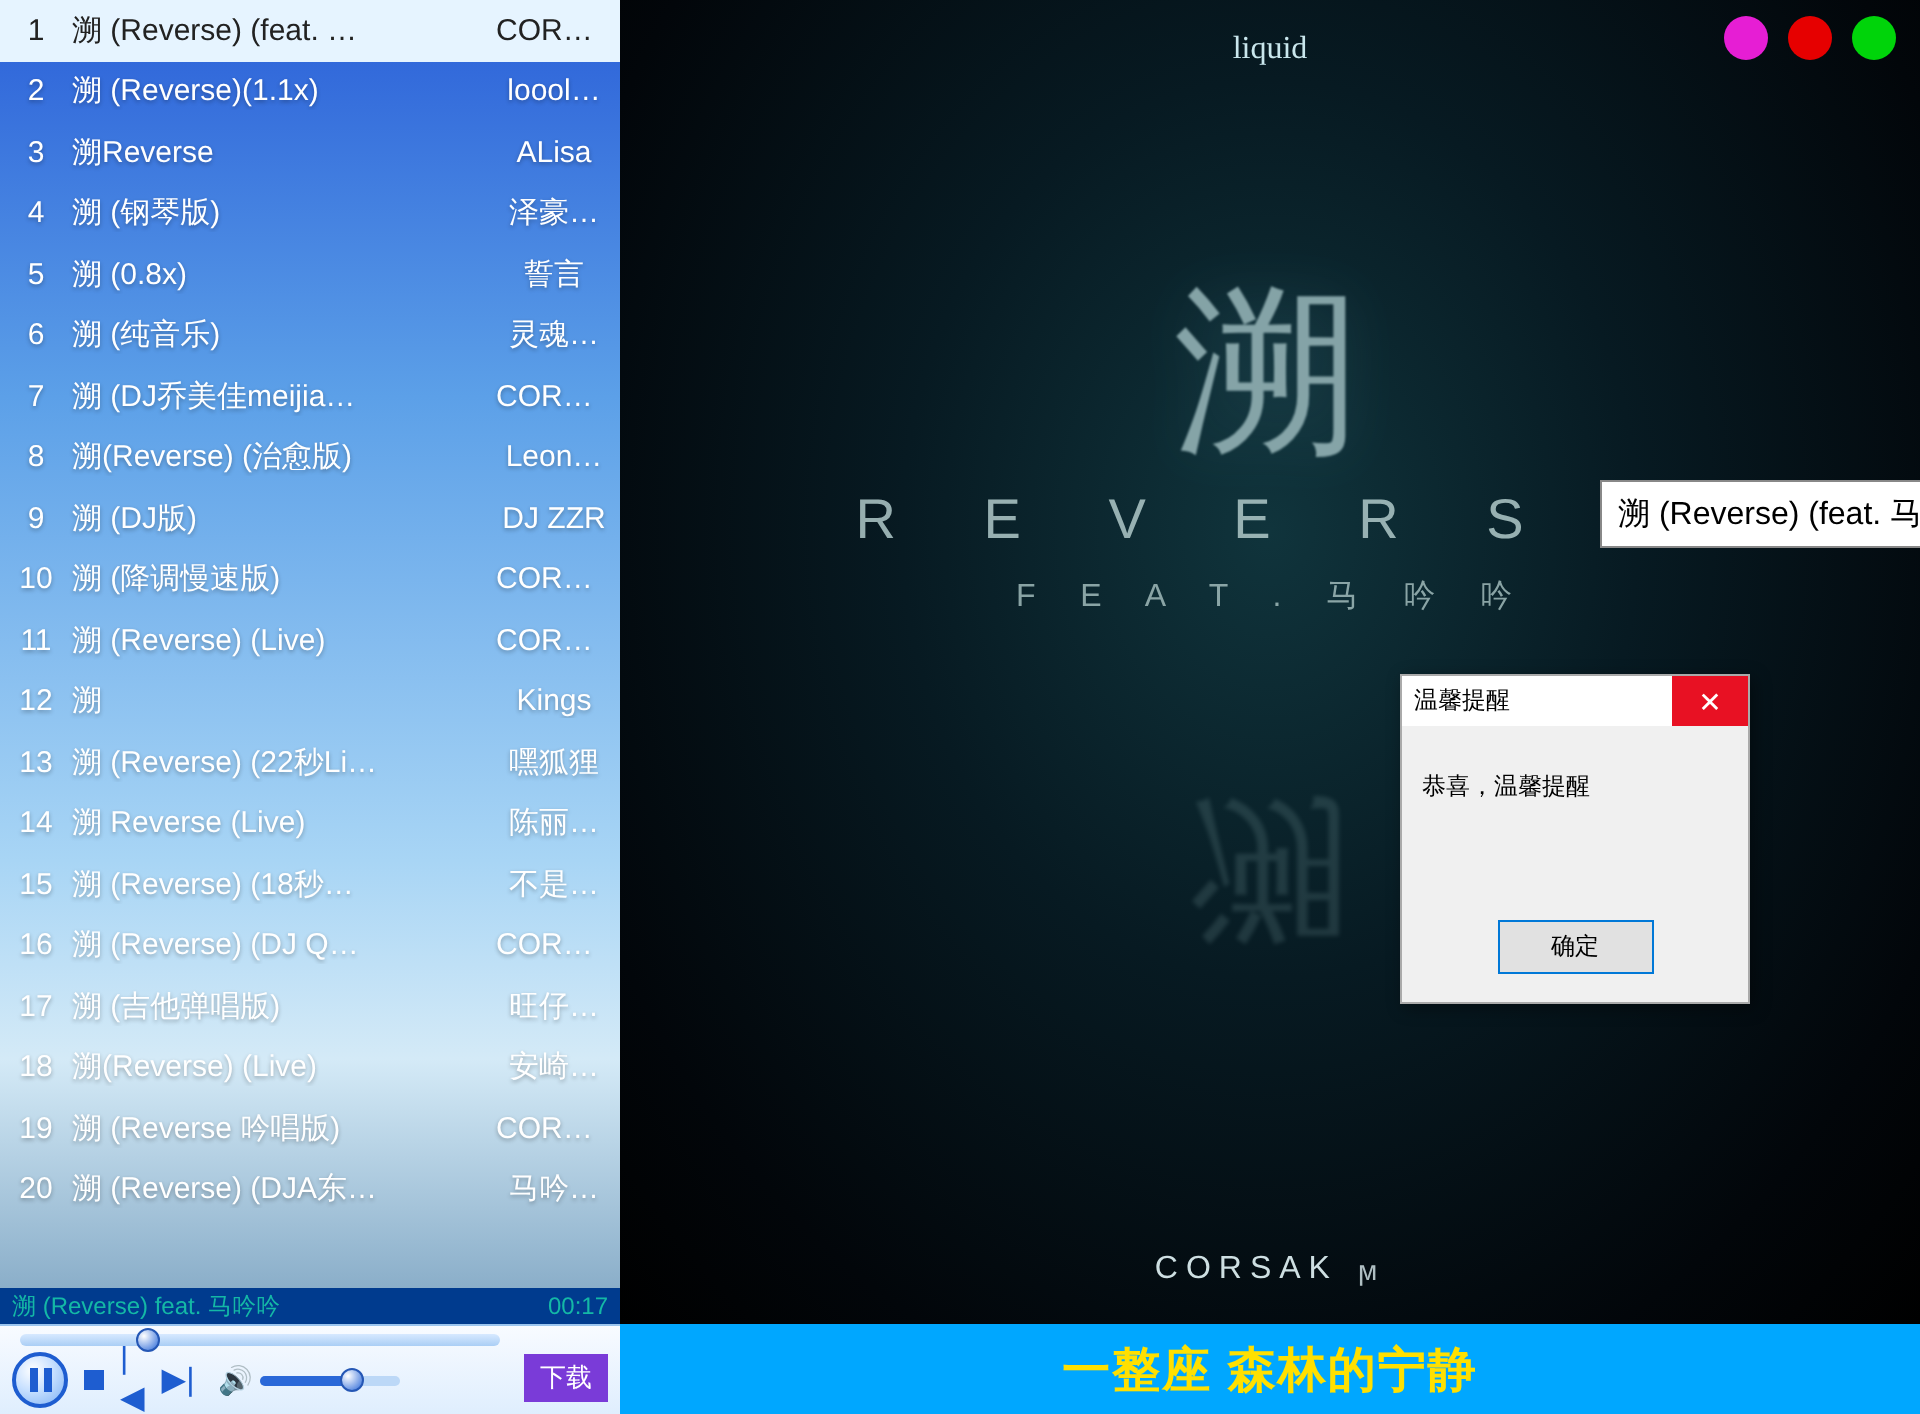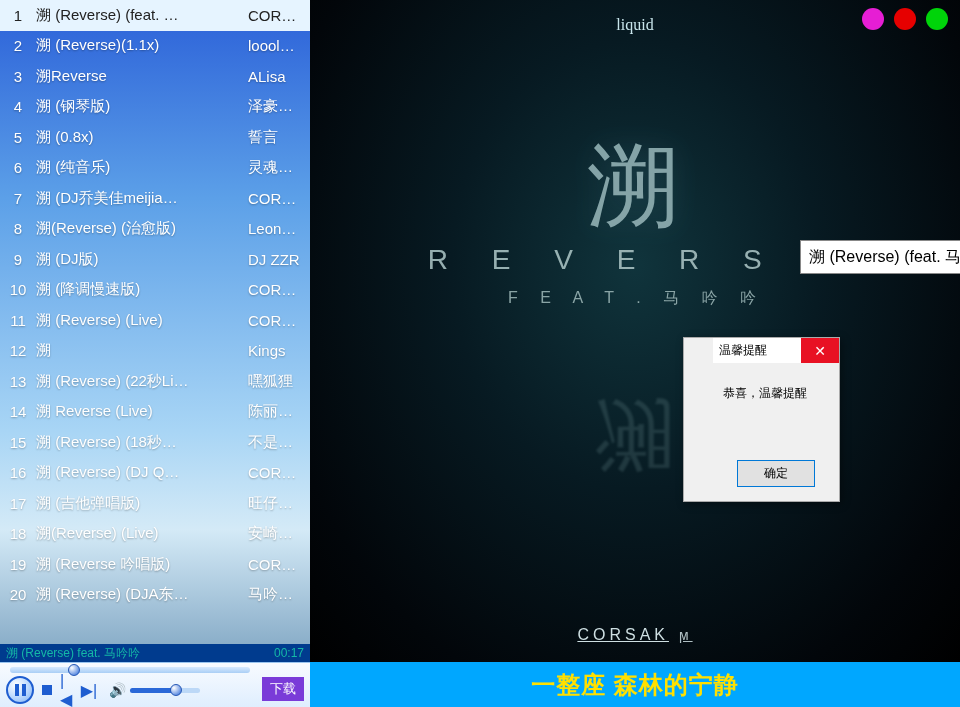--- a/index.html
+++ b/index.html
@@ -27,21 +27,21 @@
     white-space: nowrap;
     text-shadow: 0 1px 2px rgba(0,0,0,0.3);
   }
   .playlist-row.selected {
     background: #e6f4ff;
     color: #222;
     text-shadow: none;
   }
   .playlist-row .num { width: 28px; text-align: center; }
   .playlist-row .title { flex: 1; overflow: hidden; text-overflow: ellipsis; padding-left: 4px; }
-  .playlist-row .artist { width: 62px; overflow: hidden; text-overflow: ellipsis; text-align: left; padding-left: 4px; }
+  .playlist-row .artist { width: 62px; overflow: hidden; text-overflow: ellipsis; text-align: center; padding-left: 4px; }
   
   
   .stage {
     flex: 1;
     position: relative;
     background: radial-gradient(ellipse at 50% 40%, #10343c 0%, #071a22 40%, #02060a 80%, #000 100%);
     overflow: hidden;
   }
   .traffic-dots { position: absolute; top: 8px; right: 12px; display: flex; gap: 10px; }
   .dot { width: 22px; height: 22px; border-radius: 50%; }
@@ -53,36 +53,36 @@
   .cover-center {
     position: absolute; top: 140px; left: 0; right: 0; text-align: center; color: #9ab9bc;
   }
   .cover-center .big-cn { font-size: 92px; font-family: "STKaiti","KaiTi",serif; letter-spacing: 4px; opacity: 0.85; line-height: 1; filter: blur(0.4px); text-shadow: 0 0 30px rgba(120,200,220,0.2); }
   .cover-center .rev { margin-top: 12px; font-size: 28px; letter-spacing: 18px; color: #b0c9c9; opacity: 0.85; }
   .cover-center .feat { margin-top: 12px; font-size: 16px; letter-spacing: 6px; color: #a0baba; opacity: 0.85; word-spacing: 6px; }
   .cover-reflection {
     position: absolute; top: 380px; left: 0; right: 0; text-align: center; opacity: 0.25; transform: scaleY(-1); filter: blur(1px);
   }
   .cover-reflection .big-cn { font-size: 80px; font-family: "STKaiti","KaiTi",serif; color: #6a8b8e; }
-  .corsak-logo { position: absolute; bottom: 18px; left: 50%; transform: translateX(-50%); color: #cedfe2; font-size: 16px; letter-spacing: 4px; display: flex; align-items: center; gap: 10px; text-decoration: underline; }
+  .corsak-logo { position: absolute; bottom: 18px; left: 50%; transform: translateX(-50%); color: #cedfe2; font-size: 16px; letter-spacing: 4px; display: flex; align-items: center; gap: 10px; }
   .corsak-logo .m { font-size: 14px; opacity: 0.85; }
   
   
   .search-wrap {
     position: absolute; top: 240px; left: 490px; display: flex; height: 34px;
   }
   .search-input {
     width: 272px; border: 1px solid #888; background: #fff; font-size: 16px; padding: 0 8px; outline: none;
   }
   
   
   .modal {
-    position: absolute; top: 337px; left: 373px; width: 157px; height: 165px;
+    position: absolute; top: 337px; left: 390px; width: 175px; height: 165px;
     background: #f0f0f0; border: 1px solid #aaa; box-shadow: 2px 2px 8px rgba(0,0,0,0.4);
-    display: flex; flex-direction: column; padding-left: 29px;
+    display: flex; flex-direction: column;
   }
   .modal-header { height: 25px; background: #fff; display: flex; align-items: center; justify-content: space-between; padding-left: 6px; font-size: 12px; }
   .modal-close { width: 38px; height: 25px; background: #e81123; color: #fff; display: flex; align-items: center; justify-content: center; cursor: pointer; font-size: 14px; }
   .modal-body { flex: 1; background: #f0f0f0; padding: 22px 10px 0; font-size: 12px; }
   .modal-footer { padding: 10px 0 14px; display: flex; justify-content: center; }
   .modal-ok { border: 1px solid #0078d7; background: #e1e1e1; font-size: 12px; padding: 4px 26px; cursor: pointer; }
   
   
   .now-line {
     position: absolute; left: 0; bottom: 0; width: 310px; height: 18px;

